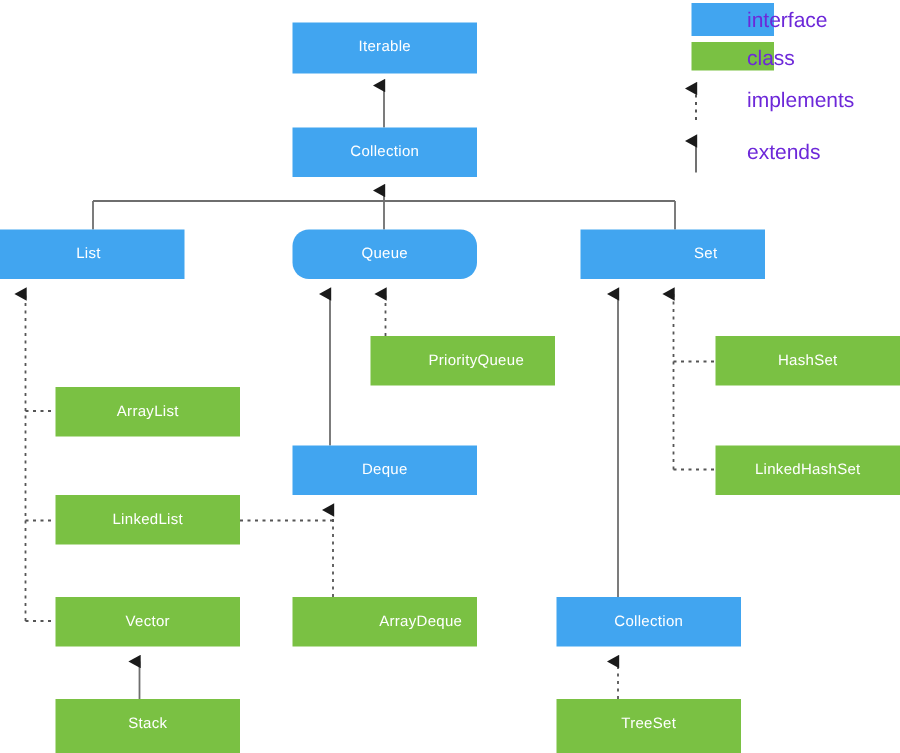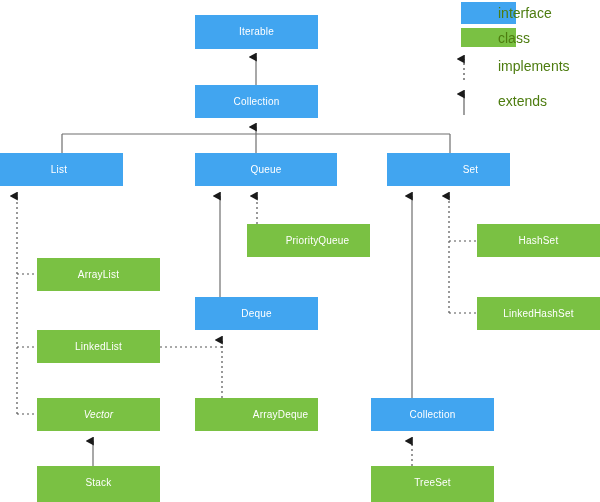--- a/index.html
+++ b/index.html
@@ -39,21 +39,21 @@
   }
   .node.iface { background: #41a5f0; }
   .node.klass { background: #7ac143; }
 
   .legend-swatch {
     position: absolute;
     z-index: 3;
   }
   .legend-label {
     position: absolute;
-    color: #4d7c0f;
+    color: #6d28d9;
     font-size: 14px;
     line-height: 1;
     white-space: nowrap;
     z-index: 3;
   }
 </style>
 </head>
 <body>
 
 <div id="diagram">
@@ -124,21 +124,21 @@
   </div>
 
   <div class="node iface" style="left:195px; top:85px; width:123px; height:33px;">
     <span>Collection</span>
   </div>
 
   <div class="node iface" style="left:-5px; top:153px; width:128px; height:33px;">
     <span>List</span>
   </div>
 
-  <div class="node iface" style="left:195px; top:153px; width:142px; height:33px;">
+  <div class="node iface" style="left:195px; top:153px; width:123px; height:33px;border-radius:11px;">
     <span>Queue</span>
   </div>
 
   <div class="node iface" style="left:387px; top:153px; width:123px; height:33px;padding-left:44px;">
     <span>Set</span>
   </div>
 
   <div class="node klass" style="left:247px; top:224px; width:123px; height:33px;padding-left:18px;">
     <span>PriorityQueue</span>
   </div>
@@ -156,21 +156,21 @@
   </div>
 
   <div class="node klass" style="left:477px; top:297px; width:123px; height:33px;">
     <span>LinkedHashSet</span>
   </div>
 
   <div class="node klass" style="left:37px; top:330px; width:123px; height:33px;">
     <span>LinkedList</span>
   </div>
 
-  <div class="node klass" style="left:37px; top:398px; width:123px; height:33px;font-style:italic;">
+  <div class="node klass" style="left:37px; top:398px; width:123px; height:33px;">
     <span>Vector</span>
   </div>
 
   <div class="node klass" style="left:195px; top:398px; width:123px; height:33px;padding-left:48px;">
     <span>ArrayDeque</span>
   </div>
 
   <div class="node iface" style="left:371px; top:398px; width:123px; height:33px;">
     <span>Collection</span>
   </div>

